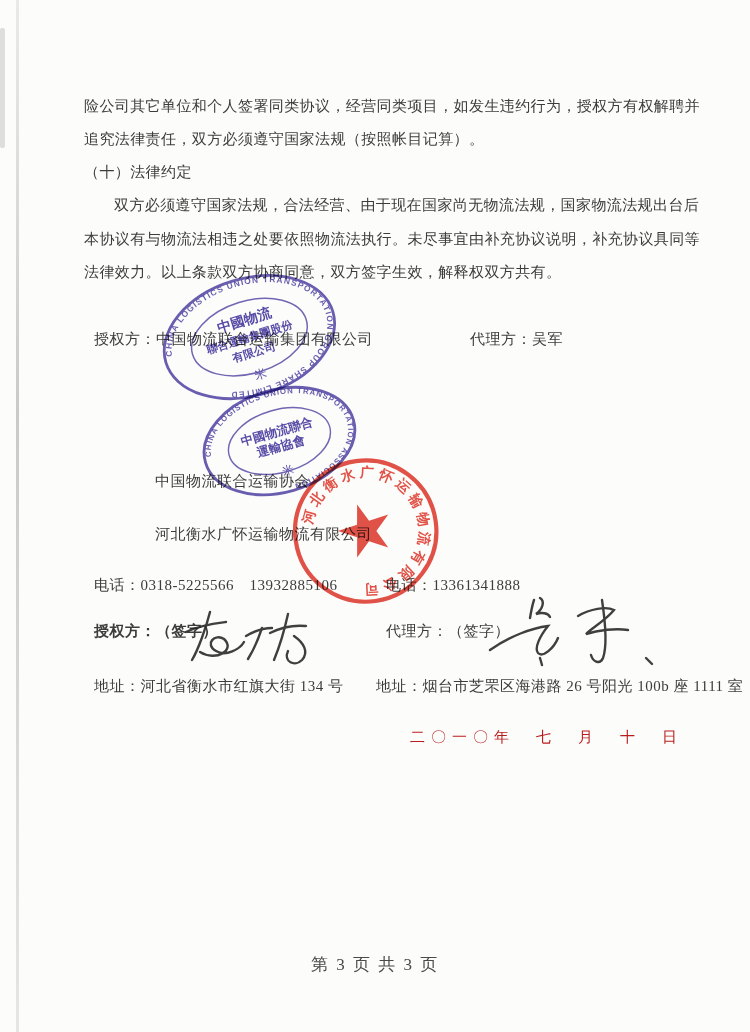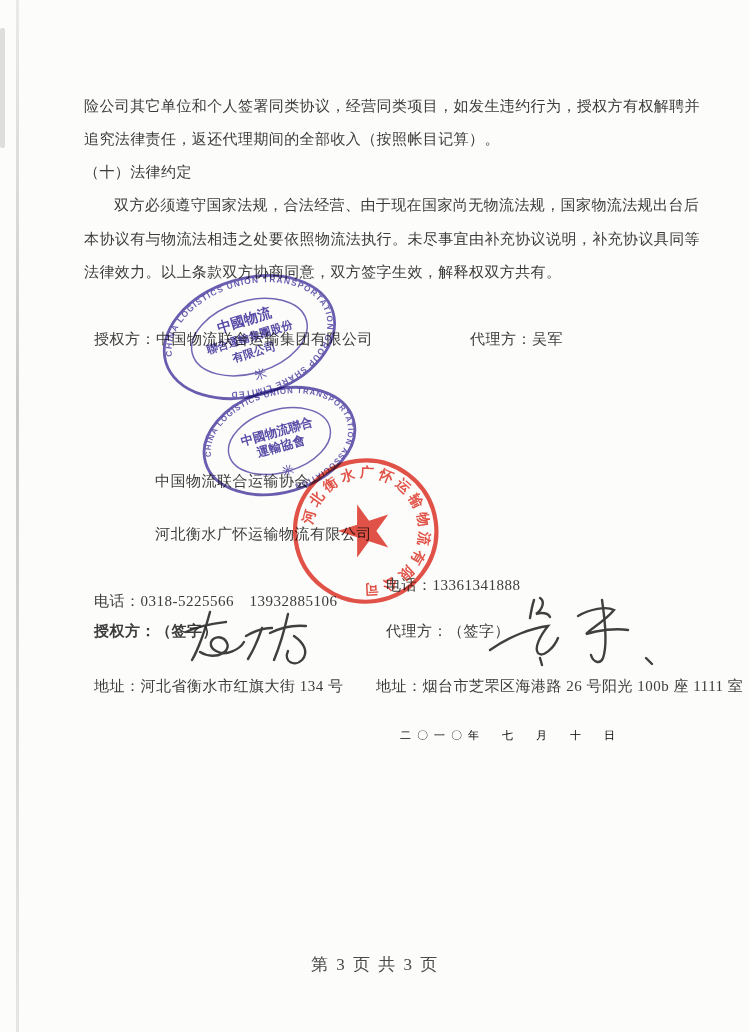--- a/index.html
+++ b/index.html
@@ -28,42 +28,42 @@
     position:absolute;font-size:15px;letter-spacing:.5px;color:#3c3c3c;white-space:nowrap;
   }
   .stamp{position:absolute;mix-blend-mode:multiply;opacity:.92;}
   .stamp svg{overflow:visible;}
   .sig{position:absolute;}
   .footer{
     position:absolute;left:0;top:953px;width:750px;text-align:center;
     font-size:17px;letter-spacing:2px;color:#4a4a4a;
   }
   .dateline{
-    position:absolute;left:400px;top:728px;font-size:11px;letter-spacing:6px;color:#000000;white-space:nowrap;
+    position:absolute;left:410px;top:728px;font-size:15px;letter-spacing:6px;color:#b91c1c;white-space:nowrap;
   }
 </style>
 </head>
 <body>
 
 <div class="scan-crease"></div>
 <div class="scan-edge"></div>
 
 <div class="bodytext" style="top:90px;">险公司其它单位和个人签署同类协议，经营同类项目，如发生违约行为，授权方有权解聘并</div>
-<div class="bodytext" style="top:123px;">追究法律责任，返还代理期间的全部收入（按照帐目记算）。</div>
+<div class="bodytext" style="top:123px;">追究法律责任，双方必须遵守国家法规（按照帐目记算）。</div>
 <div class="bodytext heading" style="top:156px;">（十）法律约定</div>
 <div class="bodytext" style="top:189px;left:106px;">双方必须遵守国家法规，合法经营、由于现在国家尚无物流法规，国家物流法规出台后</div>
 <div class="bodytext" style="top:223px;">本协议有与物流法相违之处要依照物流法执行。未尽事宜由补充协议说明，补充协议具同等</div>
 <div class="bodytext" style="top:256px;">法律效力。以上条款双方协商同意，双方签字生效，解释权双方共有。</div>
 
 <div class="fieldline" style="left:94px;top:330px;">授权方：中国物流联合运输集团有限公司</div>
 <div class="fieldline" style="left:470px;top:330px;">代理方：吴军</div>
 <div class="fieldline" style="left:155px;top:432px;margin-top:40px;">中国物流联合运输协会</div>
 <div class="fieldline" style="left:155px;top:525px;">河北衡水广怀运输物流有限公司</div>
 
-<div class="fieldline" style="left:94px;top:592px;">电话：0318-5225566　13932885106</div>
+<div class="fieldline" style="left:94px;top:576px;">电话：0318-5225566　13932885106</div>
 <div class="fieldline" style="left:386px;top:576px;">电话：13361341888</div>
 <div class="fieldline" style="left:94px;top:622px;font-weight:bold;">授权方：（签字）</div>
 <div class="fieldline" style="left:386px;top:622px;">代理方：（签字）</div>
 <div class="fieldline" style="left:94px;top:677px;">地址：河北省衡水市红旗大街 134 号</div>
 <div class="fieldline" style="left:376px;top:677px;">地址：烟台市芝罘区海港路 26 号阳光 100b 座 1111 室</div>
 
 <div class="dateline">二〇一〇年　七　月　十　日</div>
 <div class="footer">第 3 页 共 3 页</div>
 
 <div class="stamp" style="left:152px;top:272px;transform:rotate(-17deg);">

